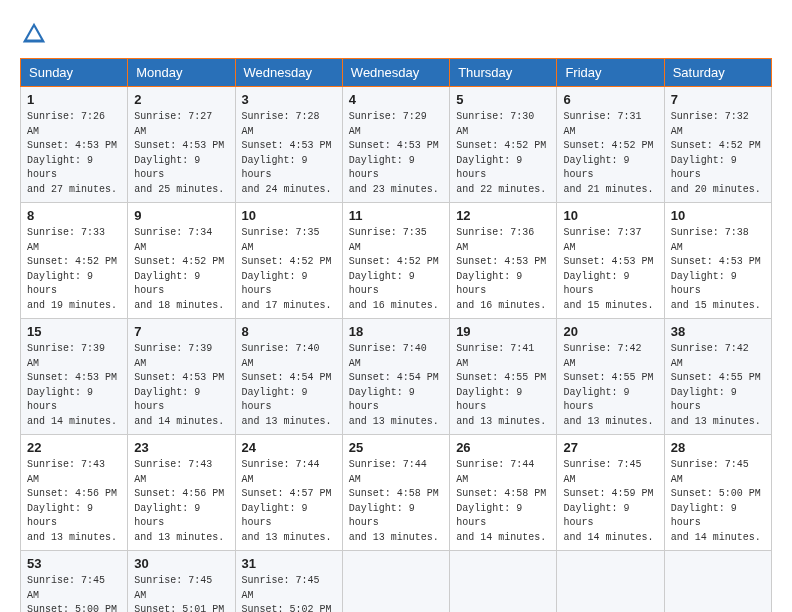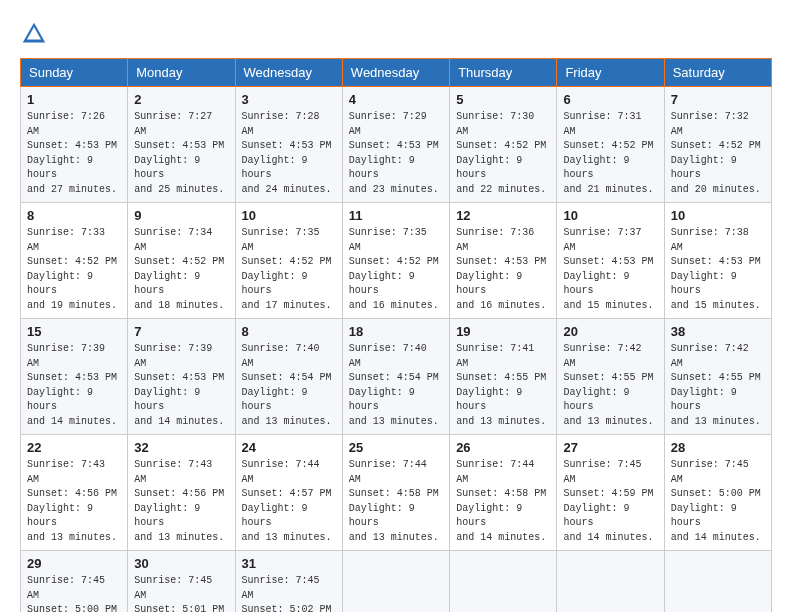--- a/index.html
+++ b/index.html
@@ -217,21 +217,21 @@
           <span class="day-num">38</span>
           <div class="day-info">Sunrise: 7:42 AM<br>Sunset: 4:55 PM<br>Daylight: 9 hours<br>and 13 minutes.</div>
         </td>
       </tr>
       <tr>
         <td>
           <span class="day-num">22</span>
           <div class="day-info">Sunrise: 7:43 AM<br>Sunset: 4:56 PM<br>Daylight: 9 hours<br>and 13 minutes.</div>
         </td>
         <td>
-          <span class="day-num">32</span>
+          <span class="day-num">23</span>
           <div class="day-info">Sunrise: 7:43 AM<br>Sunset: 4:56 PM<br>Daylight: 9 hours<br>and 13 minutes.</div>
         </td>
         <td>
           <span class="day-num">24</span>
           <div class="day-info">Sunrise: 7:44 AM<br>Sunset: 4:57 PM<br>Daylight: 9 hours<br>and 13 minutes.</div>
         </td>
         <td>
           <span class="day-num">25</span>
           <div class="day-info">Sunrise: 7:44 AM<br>Sunset: 4:58 PM<br>Daylight: 9 hours<br>and 13 minutes.</div>
         </td>
@@ -243,21 +243,21 @@
           <span class="day-num">27</span>
           <div class="day-info">Sunrise: 7:45 AM<br>Sunset: 4:59 PM<br>Daylight: 9 hours<br>and 14 minutes.</div>
         </td>
         <td>
           <span class="day-num">28</span>
           <div class="day-info">Sunrise: 7:45 AM<br>Sunset: 5:00 PM<br>Daylight: 9 hours<br>and 14 minutes.</div>
         </td>
       </tr>
       <tr>
         <td>
-          <span class="day-num">29</span>
+          <span class="day-num">53</span>
           <div class="day-info">Sunrise: 7:45 AM<br>Sunset: 5:00 PM<br>Daylight: 9 hours<br>and 15 minutes.</div>
         </td>
         <td>
           <span class="day-num">30</span>
           <div class="day-info">Sunrise: 7:45 AM<br>Sunset: 5:01 PM<br>Daylight: 9 hours<br>and 15 minutes.</div>
         </td>
         <td>
           <span class="day-num">31</span>
           <div class="day-info">Sunrise: 7:45 AM<br>Sunset: 5:02 PM<br>Daylight: 9 hours<br>and 16 minutes.</div>
         </td>

